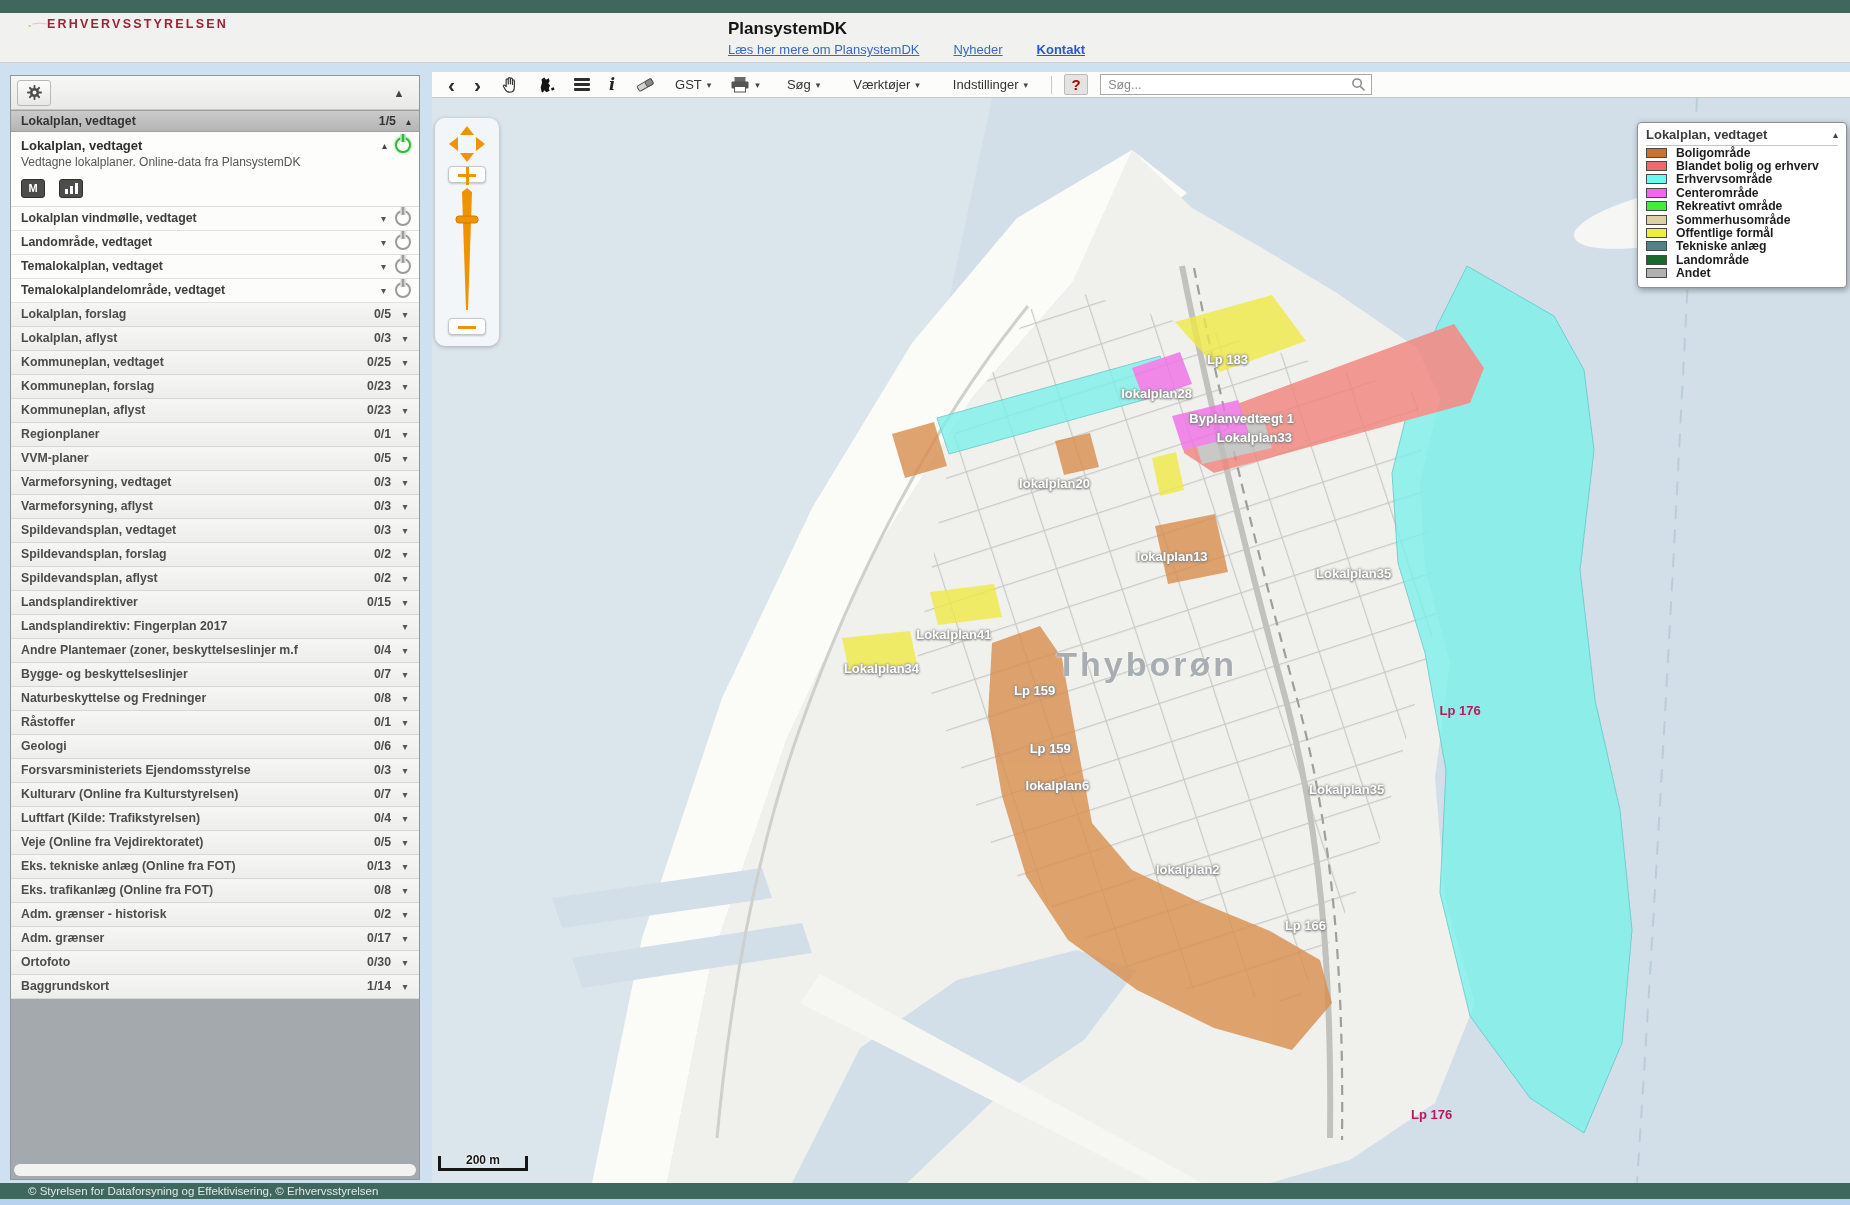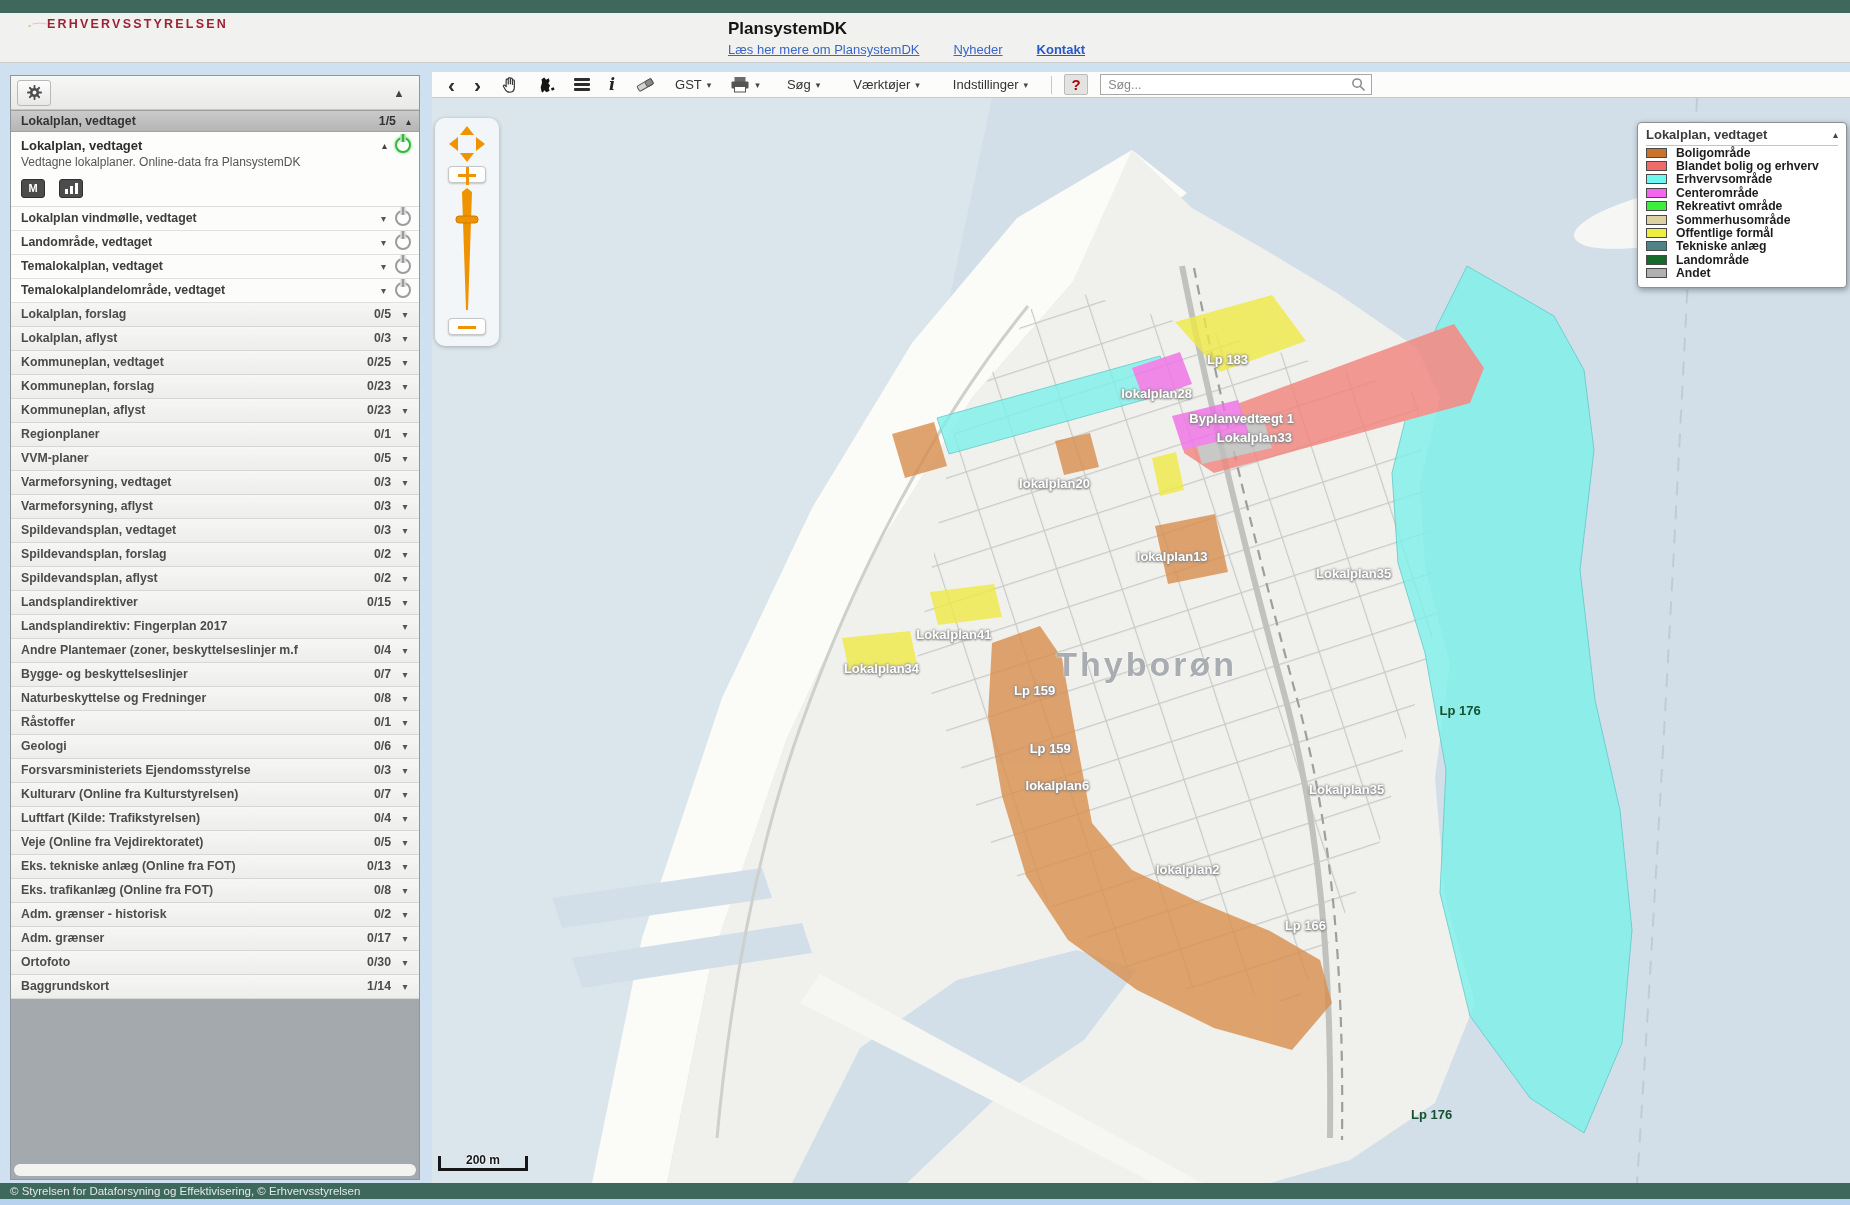--- a/index.html
+++ b/index.html
@@ -83,21 +83,21 @@
                       padding:0 26px 0 7px; color:#333; font-family:"Liberation Sans",sans-serif; }
   .searchwrap input::placeholder { color:#8a8a8a; }
   .search-glass { position:absolute; right:6px; top:3px; }
 
   
   .map-area { position:absolute; left:432px; top:98px; width:1418px; height:1085px; background:#d2dfe9; overflow:hidden; }
   .map-area svg.basemap { position:absolute; left:0; top:0; width:100%; height:100%; }
   .map-labels { position:absolute; inset:0; }
   .map-label { position:absolute; transform:translate(-50%,-50%); font-size:13px; font-weight:bold; color:#fff;
                white-space:nowrap; text-shadow:0 0 3px #8d8d8d, 0 0 3px #8d8d8d, 0 1px 2px #777; pointer-events:none; }
-  .map-label.water { color:#14532d; text-shadow:none; }
+  .map-label.water { color:#be185d; text-shadow:none; }
   .map-label.city { color:#a8adb1; font-size:34px; letter-spacing:3px; text-shadow:0 0 2px #ffffff; }
 
   
   .zoom-ctl { position:absolute; left:3px; top:20px; width:64px; height:228px;
               background:rgba(252,252,252,.72); border-radius:10px; box-shadow:0 1px 4px rgba(0,0,0,.25); }
   .pan-pad { position:absolute; left:14px; top:8px; width:36px; height:36px; cursor:pointer; }
   .pan-pad .tri { position:absolute; width:0; height:0; }
   .pan-pad .up    { left:11px; top:0;  border-left:7px solid transparent; border-right:7px solid transparent; border-bottom:9px solid #ef9400; }
   .pan-pad .down  { left:11px; bottom:0; border-left:7px solid transparent; border-right:7px solid transparent; border-top:9px solid #ef9400; }
   .pan-pad .left  { left:0; top:11px; border-top:7px solid transparent; border-bottom:7px solid transparent; border-right:9px solid #ef9400; }
@@ -121,21 +121,21 @@
   .legend-lbl { font-size:12.2px; font-weight:bold; color:#1d1d1d; white-space:nowrap; }
 
   
   .scalebar { position:absolute; left:6px; bottom:12px; width:90px; height:15px;
               border-left:3px solid #161616; border-right:3px solid #161616; border-bottom:3px solid #161616; }
   .scalebar span { position:absolute; left:0; right:0; top:-3px; text-align:center; font-size:12px; font-weight:bold;
                    color:#161616; text-shadow:0 0 2px #fff, 0 0 2px #fff; }
 
   
   .footer { position:absolute; left:0; top:1183px; width:100%; height:16px; background:#3f685c;
-            display:flex; align-items:center; font-size:11.5px; color:#dfe9e3; padding:0 10px; }
+            display:flex; align-items:center; font-size:11.5px; color:#dfe9e3; padding:0 28px; }
   .footer .right { margin-left:auto; display:flex; gap:30px;margin-top:44px; }
 </style>
 </head>
 <body>
 
 <div class="topbar"></div>
 
 <div class="header">
   <div class="logo">
     <svg class="logo-crown" width="44" height="21" viewBox="0 0 44 22">

